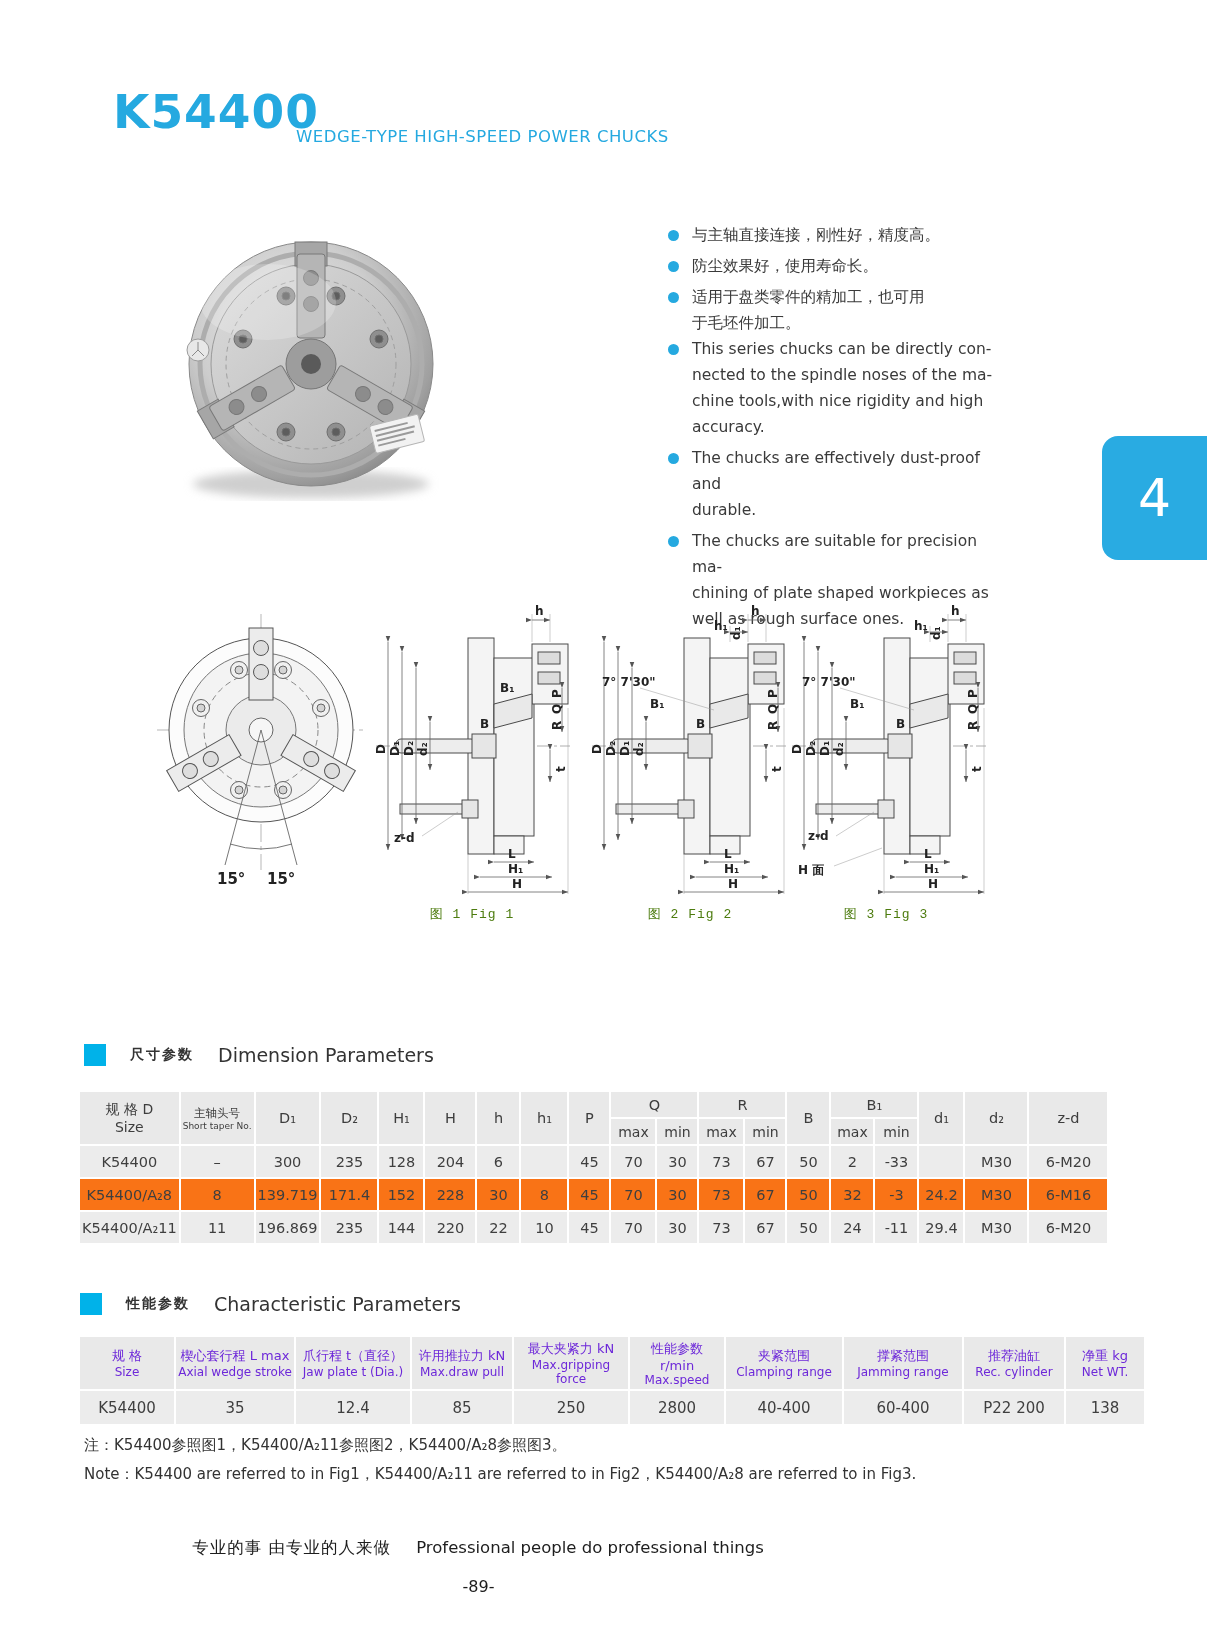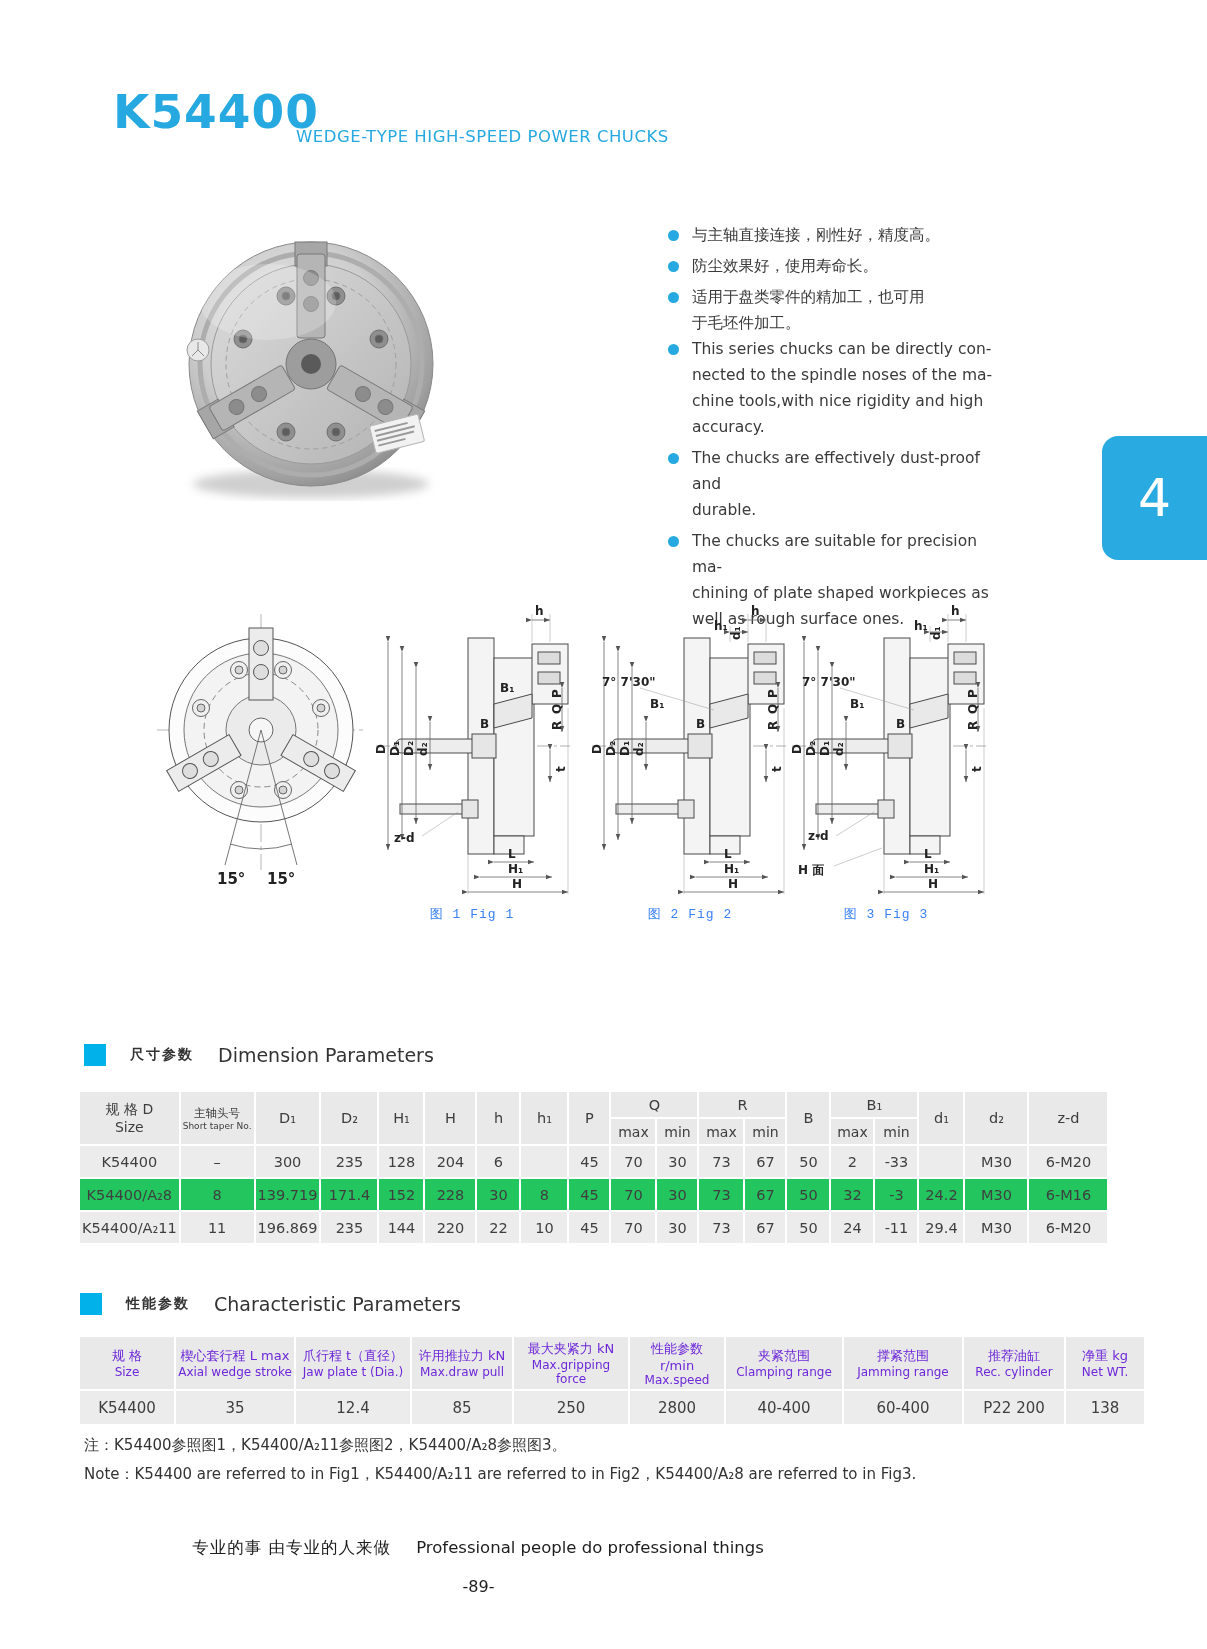--- a/index.html
+++ b/index.html
@@ -15,36 +15,36 @@
   .feat-cn{top:222px;}
   .feat-en{top:336px;}
   .bullet{display:flex;gap:13px;margin-bottom:5px;}
   .dot{flex:none;width:11px;height:11px;border-radius:50%;background:#25a9e0;margin-top:8px;}
   .btext{font-size:15.5px;line-height:26px;color:#3a3a3a;white-space:pre-line;}
   
   .tab4{left:1102px;top:436px;width:105px;height:124px;background:#29abe2;
         border-radius:16px 0 0 16px;display:flex;align-items:center;justify-content:center;
         color:#fff;font-size:52px;font-weight:400;}
   
-  .fig-caption{top:905px;width:200px;text-align:center;font-size:13px;color:#3b82f6;
+  .fig-caption{top:905px;width:200px;text-align:center;font-size:13px;color:#4d7c0f;
                font-family:"Liberation Mono","DejaVu Sans Mono",monospace;letter-spacing:1px;}
   svg text{font-family:"DejaVu Sans","Liberation Sans",sans-serif;}
   
   .sec{display:flex;align-items:center;gap:24px;}
   .sq{width:22px;height:22px;background:#00b2e9;}
   .sec-cn{font-size:14px;font-weight:bold;color:#333;letter-spacing:2px;}
   .sec-en{font-size:19px;color:#333;}
   
   table{border-collapse:separate;border-spacing:2px;background:#fff;table-layout:fixed;}
   th,td{text-align:center;vertical-align:middle;padding:0 2px;overflow:hidden;}
   .dimtbl th{background:#e9e9e9;font-weight:normal;font-size:14px;color:#3d3d3d;height:25px;}
   .dimtbl .big{font-size:14.5px;}
   .dimtbl td{font-size:14.5px;color:#3f3f3f;height:31px;}
   .dimtbl tr.alt td{background:#ececec;}
-  .dimtbl tr.plain td{background:#22c55e;}
+  .dimtbl tr.plain td{background:#f97316;}
   .h-main{font-size:14px;}
   .taper-cn{font-size:11.5px;}
   .taper-en{font-size:9px;white-space:nowrap;}
   .chartbl th{background:#e9e9e9;font-weight:normal;color:#6d28d9;height:52px;}
   .chartbl .hcn{font-size:13px;}
   .chartbl .hen{font-size:12px;}
   .chartbl td{background:#ececec;font-size:15px;color:#3f3f3f;height:33px;}
   
   .notes{left:84px;top:1431px;font-size:15px;line-height:29px;color:#333;}
   .slogan{top:1537px;width:956px;text-align:center;font-size:16.5px;color:#1d1d1d;}

